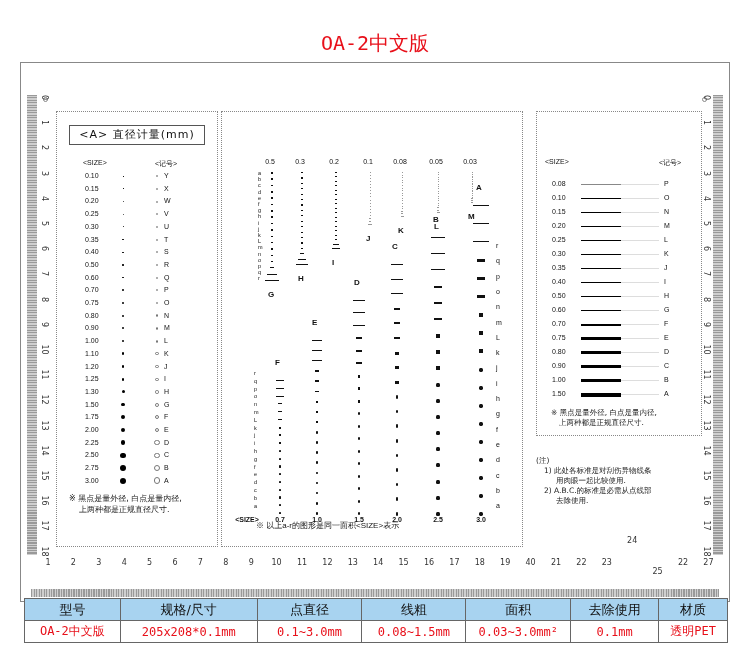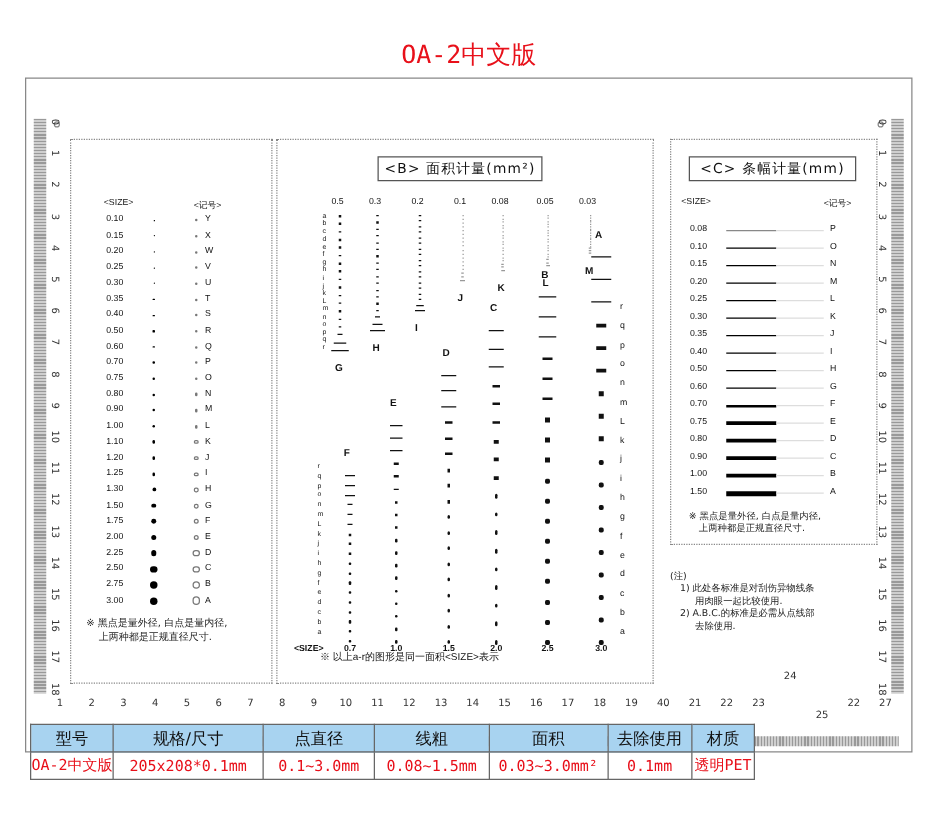--- a/index.html
+++ b/index.html
@@ -21,21 +21,21 @@
 .rowA .s{position:absolute;left:28px;top:0}
 .rowA .dot{position:absolute;border-radius:50%;background:#000}
 .rowA .odot{position:absolute;border-radius:50%;border:0.8px solid #777;background:#fff}
 .rowA .c{position:absolute;left:107px;top:0}
 .rowC{position:absolute;left:0;width:166px;height:13px;font-size:7px;font-family:"Liberation Sans",sans-serif}
 .rowC .s{position:absolute;left:15px;top:0}
 .rowC .line{position:absolute;left:44px;width:40px;background:#000}
 .rowC .fade{position:absolute;left:84px;width:38px;height:1px;background:#ddd}
 .rowC .c{position:absolute;left:127px;top:0}
 .note{position:absolute;font-size:8px;line-height:11px;color:#222}
-table.spec{position:absolute;left:24px;top:579px;width:580px;border-collapse:collapse}
+table.spec{position:absolute;left:24px;top:598px;width:704px;border-collapse:collapse}
 table.spec td{border:1px solid #666;text-align:center;height:22px;font-size:13px}
 table.spec tr.head td{background:#a8d3f0;color:#111}
 table.spec tr.val td{color:#e8101a;font-family:"DejaVu Sans Mono",monospace;font-size:12px}
 .bcol{position:absolute;font-size:7px;font-family:"Liberation Sans",sans-serif;text-align:center}
 .glyph{position:absolute;background:#111}
 .letter{position:absolute;font-size:8px;font-weight:bold;font-family:"Liberation Sans",sans-serif}
 </style>
 </head>
 <body>
 
@@ -112,20 +112,21 @@
       <div class="hnum" style="left:528px;top:495px">21</div>
       <div class="hnum" style="left:553.4px;top:495px">22</div>
       <div class="hnum" style="left:578.8px;top:495px">23</div>
       <div class="hnum" style="left:604.1999999999999px;top:473px">24</div>
       <div class="hnum" style="left:629.5999999999999px;top:504px">25</div>
       <div class="hnum" style="left:655px;top:495px">22</div>
       <div class="hnum" style="left:680.4px;top:495px">27</div>
     </div>
 
   <div class="panel" style="left:35px;top:48px;width:162px;height:436px">
+    <div class="boxtitle" style="left:12px;top:13px;width:136px">&lt;A&gt; 直径计量(mm)</div>
     <div class="small" style="position:absolute;left:26px;top:47px">&lt;SIZE&gt;</div>
     <div class="small" style="position:absolute;left:98px;top:47px">&lt;记号&gt;</div>
     <div id="rowsA">
         <div class="rowA" style="top:60px">
           <span class="s">0.10</span>
           <span class="dot" style="left:65.7px;top:3.7px;width:0.6px;height:0.6px"></span>
           <span class="odot" style="left:99.415px;top:3.415px;width:1.17px;height:1.17px"></span>
           <span class="c">Y</span>
         </div>
         <div class="rowA" style="top:72.7px">
@@ -273,21 +274,20 @@
           <span class="c">A</span>
         </div>
       </div>
     <div class="note" style="left:12px;top:381px">
       <div>※ 黑点是量外径, 白点是量内径,</div>
       <div style="padding-left:10px">上两种都是正规直径尺寸.</div>
     </div>
   </div>
 
   <div class="panel" style="left:200px;top:48px;width:302px;height:436px">
-    <div class="boxtitle" style="left:80px;top:13px;width:132px">&lt;B&gt; 面积计量(mm²)</div>
     <div id="bcontent">
         <div class="bcol" style="left:40px;top:46px;width:16px">0.5</div>
         <div class="glyph" style="left:48.75px;top:60px;width:2.5px;height:1.5px;"></div>
         <div class="glyph" style="left:48.75px;top:66.3529411764706px;width:2.5px;height:1.5px;"></div>
         <div class="glyph" style="left:48.75px;top:72.70588235294117px;width:2.5px;height:1.5px;"></div>
         <div class="glyph" style="left:48.75px;top:79.05882352941177px;width:2.5px;height:1.5px;"></div>
         <div class="glyph" style="left:48.75px;top:85.41176470588235px;width:2.5px;height:1.5px;"></div>
         <div class="glyph" style="left:48.75px;top:91.76470588235294px;width:2.5px;height:1.5px;"></div>
         <div class="glyph" style="left:48.75px;top:98.11764705882354px;width:2.5px;height:1.5px;"></div>
         <div class="glyph" style="left:48.75px;top:104.47058823529412px;width:2.5px;height:1.5px;"></div>
@@ -595,21 +595,20 @@
         <div class="small" style="position:absolute;left:274px;top:328.9px;font-size:7px">e</div>
         <div class="small" style="position:absolute;left:274px;top:344.20000000000005px;font-size:7px">d</div>
         <div class="small" style="position:absolute;left:274px;top:359.5px;font-size:7px">c</div>
         <div class="small" style="position:absolute;left:274px;top:374.8px;font-size:7px">b</div>
         <div class="small" style="position:absolute;left:274px;top:390.1px;font-size:7px">a</div>
       </div>
     <div class="small" style="position:absolute;left:34px;top:408px;font-size:8px">※ 以上a-r的图形是同一面积&lt;SIZE&gt;表示</div>
   </div>
 
   <div class="panel" style="left:515px;top:48px;width:166px;height:325px">
-    <div class="boxtitle" style="left:14px;top:13px;width:134px">&lt;C&gt; 条幅计量(mm)</div>
     <div class="small" style="position:absolute;left:8px;top:46px">&lt;SIZE&gt;</div>
     <div class="small" style="position:absolute;left:122px;top:46px">&lt;记号&gt;</div>
     <div id="rowsC">
         <div class="rowC" style="top:68px">
           <span class="s">0.08</span>
           <span class="line" style="top:4.25px;height:0.5px;background:#888"></span>
           <span class="fade" style="top:4px"></span>
           <span class="c">P</span>
         </div>
         <div class="rowC" style="top:82px">

